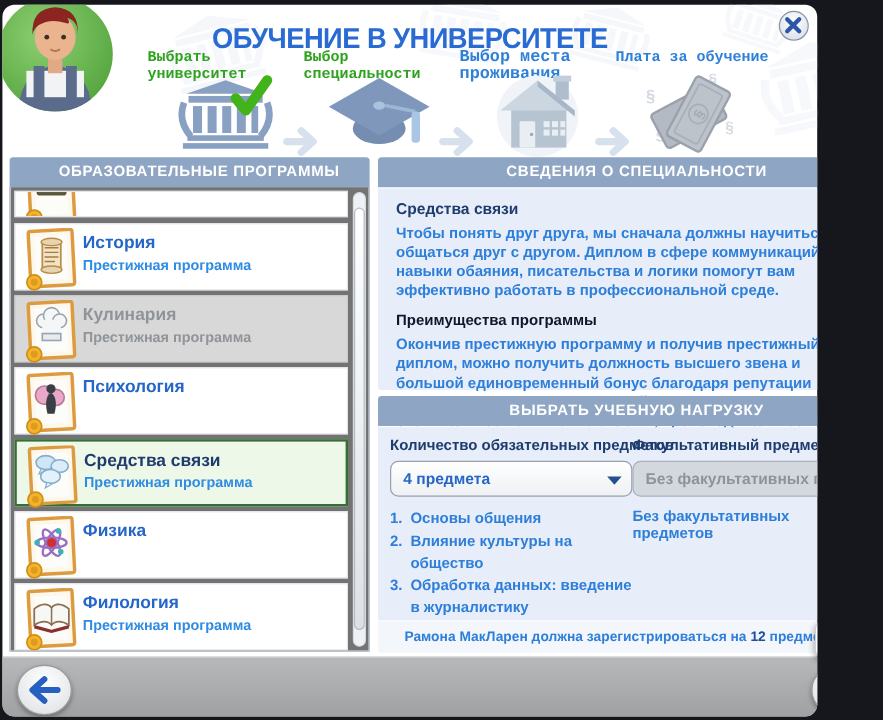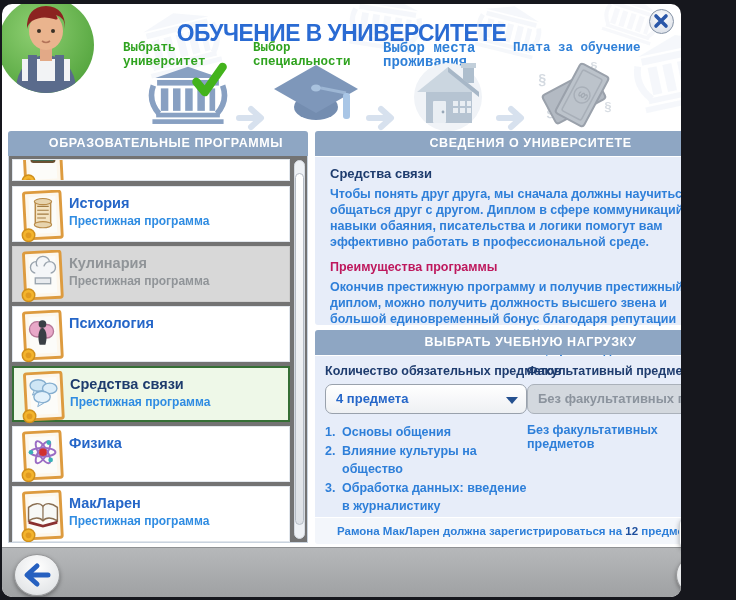--- a/index.html
+++ b/index.html
@@ -60,21 +60,21 @@
               background:#eef1f5; border-radius:6px; border:1px solid #d5dae1; }
   .v-thumb { position:absolute; left:0; width:9px; border-radius:5px;
              background:linear-gradient(#ffffff,#dde1e6); border:1px solid #b4bbc4; }
 
   
   .right-panel { position:absolute; left:313px; top:127px; width:415px; }
   .info-box { position:absolute; top:26px; left:0; width:415px; height:168px;
               background:#e7edf9; border-radius:0 0 3px 3px; padding:9px 26px 0 15px; }
   .info-title { font-size:13px; font-weight:bold; color:#1e3c6e; margin-bottom:5px; }
   .info-text  { font-size:12.5px; font-weight:bold; color:#2e7fd9; line-height:16px; }
-  .benefits-heading { font-size:12.5px; font-weight:bold; color:#be185d; margin:10px 0 5px; }
+  .benefits-heading { font-size:12.5px; font-weight:bold; color:#0f172a; margin:10px 0 5px; }
 
   .load-header { position:absolute; top:199px; left:0; width:415px; }
   .help-btn { position:absolute; right:5px; top:3px; width:19px; height:19px; border-radius:50%;
               background:#a7b2bf; border:1px solid #96a1ae; color:#ffffff; font-size:12px;
               font-weight:bold; line-height:18px; text-align:center; cursor:pointer; }
 
   .load-box { position:absolute; top:225px; left:0; width:415px; height:161px;
               background:#e7edf9; padding:8px 10px 0 10px; }
   .load-col-left  { position:absolute; left:10px;  top:8px; width:202px; }
   .load-col-right { position:absolute; left:212px; top:8px; width:195px; }
@@ -371,32 +371,32 @@
       <div class="program-row">
         <span class="cert">
           <svg width="50" height="54" viewBox="0 0 52 56">
               <use href="#cert-paper"></use>
             <path d="M12 18 C18 13 24 13 27 17 C30 13 36 13 42 18 L42 32 C36 28 30 28 27 32 C24 28 18 28 12 32 Z" fill="#f7f8f6" stroke="#8a6f52" stroke-width="1.5"></path>
             <path d="M27 17 L27 32" stroke="#8a6f52" stroke-width="1.3"></path>
             <path d="M12 32 L27 36 L42 32 L42 35 L27 39 L12 35 Z" fill="#8a3030"></path>
           </svg>
         </span>
         <span class="texts">
-          <div class="program-title">МакЛарен</div>
+          <div class="program-title">Филология</div>
           <div class="program-sub">Престижная программа</div>
         </span>
       </div>
     </div>
     <div class="v-scroll">
       <div class="v-thumb" style="top:12px; height:352px;"></div>
     </div>
   </div>
 
   <div class="right-panel">
-    <div class="panel-header">СВЕДЕНИЯ О УНИВЕРСИТЕТЕ</div>
+    <div class="panel-header">СВЕДЕНИЯ О СПЕЦИАЛЬНОСТИ</div>
 
     <div class="info-box">
       <div class="info-title">Средства связи</div>
       <div class="info-text">Чтобы понять друг друга, мы сначала должны научиться общаться друг с другом. Диплом в сфере коммуникаций и навыки обаяния, писательства и логики помогут вам эффективно работать в профессиональной среде.</div>
       <div class="benefits-heading">Преимущества программы</div>
       <div class="info-text">Окончив престижную программу и получив престижный диплом, можно получить должность высшего звена и большой единовременный бонус благодаря репутации университета Бритчестера в этой специализации. Значительное повышение оплаты, производительности труда и количества отпускных дней для</div>
       <div class="v-scroll" style="top:6px; bottom:6px; right:4px;">
         <div class="v-thumb" style="top:3px; height:112px;"></div>
       </div>
     </div>

